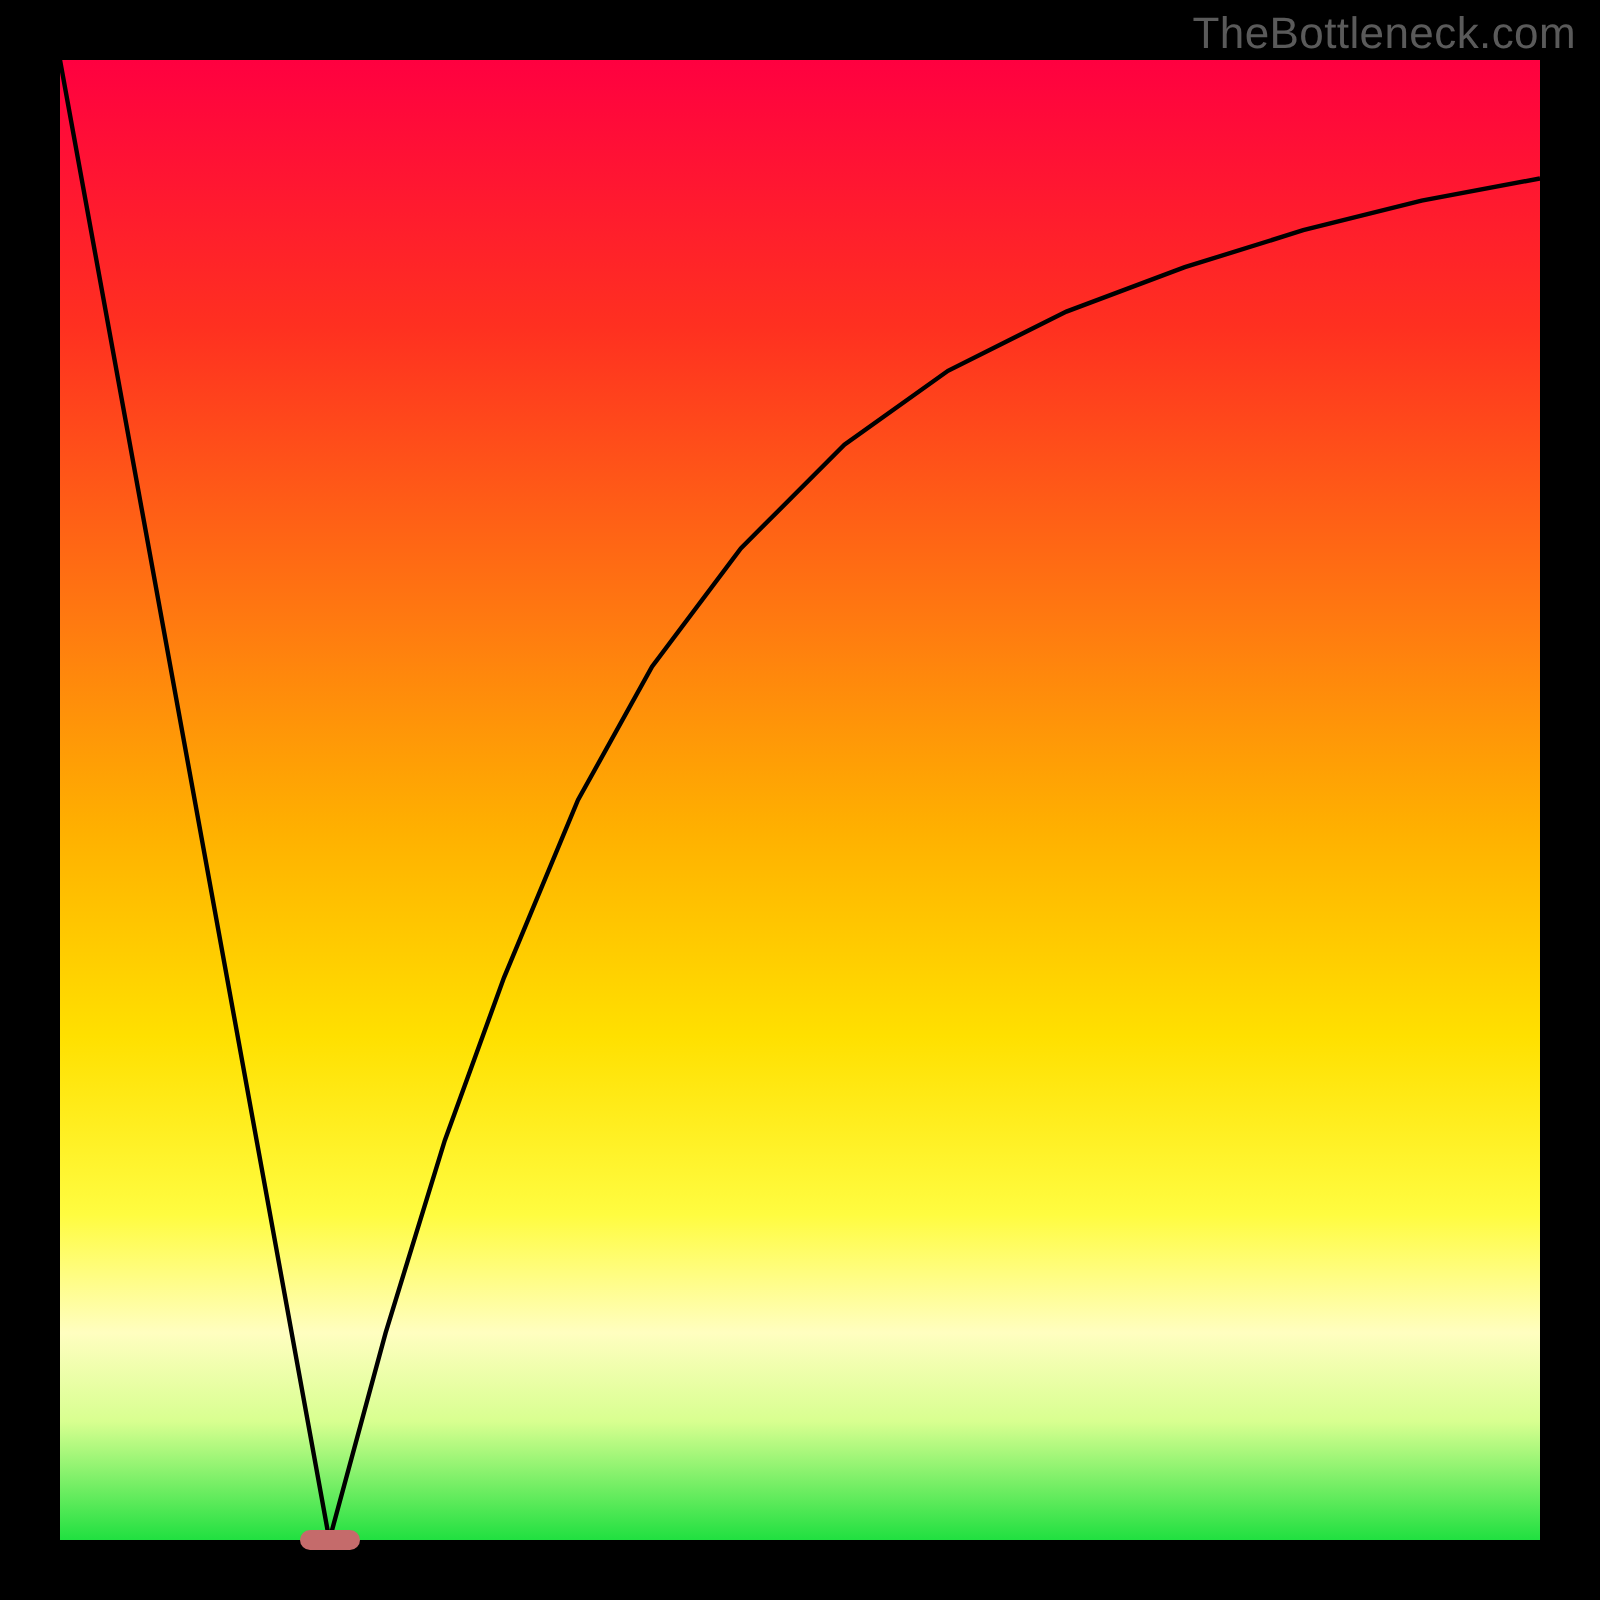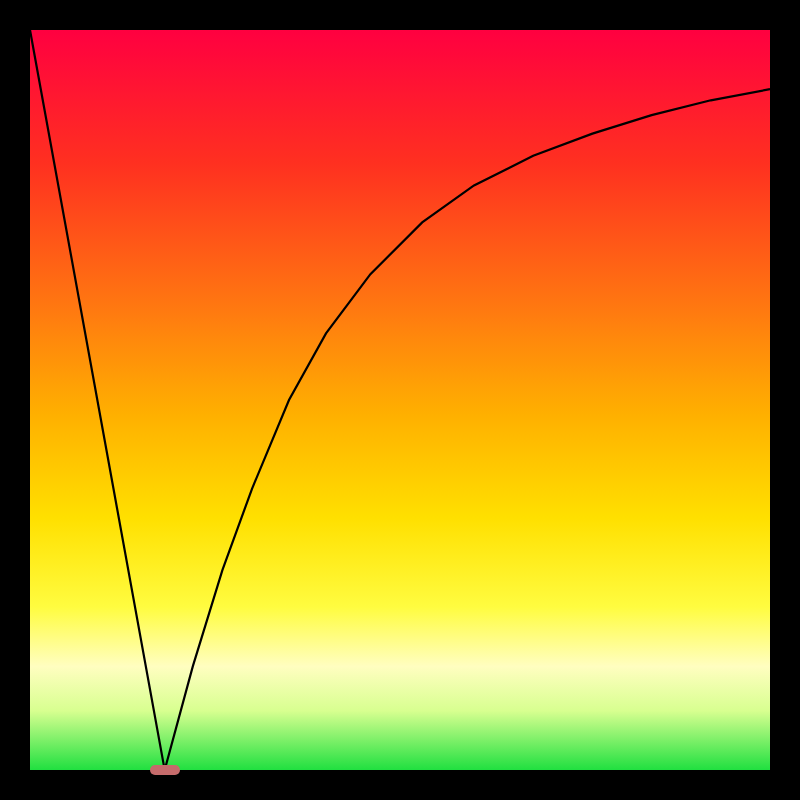--- a/index.html
+++ b/index.html
@@ -58,20 +58,21 @@
     color: #5a5a5a;
     font-size: 22px;
     font-weight: 500;
     letter-spacing: 0.2px;
   }
 </style>
 </head>
 <body>
 
 <div class="frame">
+  <div class="watermark">TheBottleneck.com</div>
 
   <div class="plot">
     <svg class="curve-svg" viewBox="0 0 740 740" preserveAspectRatio="none">
       <path id="curve-path" d="M 0 0 L 134.68 740 L 134.68 740 L 162.8 636.4 L 192.4 540.2 L 222 458.8 L 259 370 L 296 303.40000000000003 L 340.40000000000003 244.2 L 392.20000000000005 192.39999999999998 L 444 155.39999999999998 L 503.20000000000005 125.80000000000007 L 562.4 103.60000000000002 L 621.6 85.10000000000002 L 680.8000000000001 70.29999999999995 L 740 59.19999999999993 " fill="none" stroke="#000" stroke-width="2.2"></path>
     </svg>
     <div class="marker" id="marker" style="left: 134.68px; top: 740px;"></div>
   </div>
 </div>
 
 </body></html>

